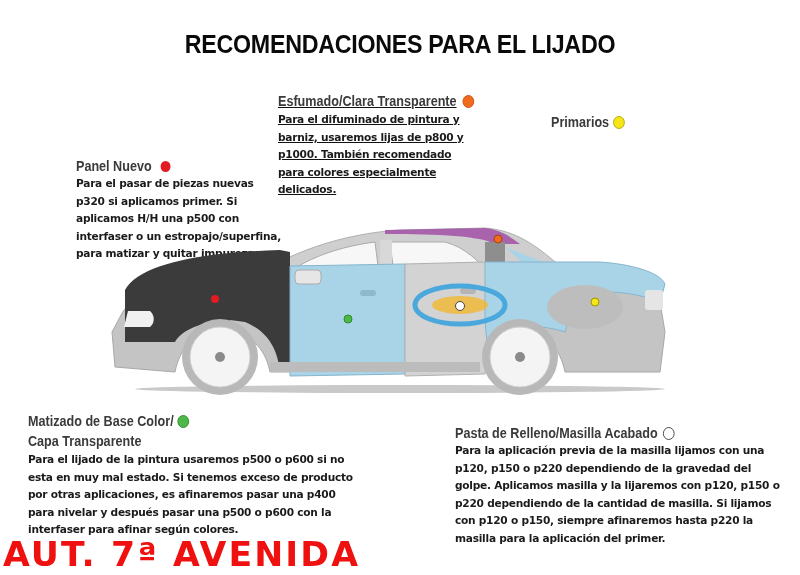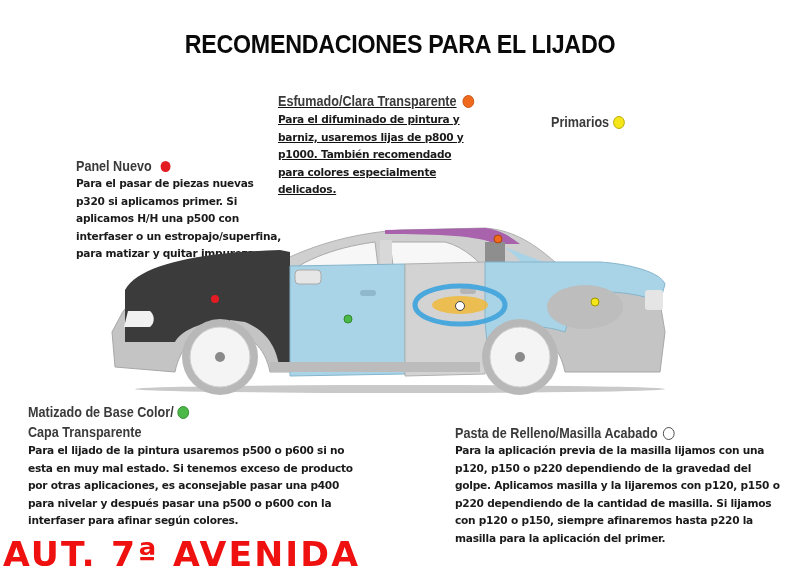--- a/index.html
+++ b/index.html
@@ -41,31 +41,31 @@
 para matizar y quitar impurezas.</div>
 </div>
 
 <div class="block" style="left:551px; top:114px;">
   <div class="heading">
     <span>Primarios</span>
     <span class="dot" style="background:#f5e61a; border:1px solid #b8a800; margin-left:4px;"></span>
   </div>
 </div>
 
-<div class="block" style="left:28px; top:404px;">
+<div class="block" style="left:28px; top:413px;">
   <div class="heading">
     <span>Matizado de Base Color/</span>
     <span class="dot" style="background:#4cb848; border:1px solid #2f8a2d; margin-left:4px;"></span>
   </div>
   <div class="heading" style="margin-top:3px;">
     <span>Capa Transparente</span>
   </div>
   <div class="body-text" style="margin-top:1px;">Para el lijado de la pintura usaremos p500 o p600 si no
 esta en muy mal estado. Si tenemos exceso de producto
-por otras aplicaciones, es aconsejable pasar una p400
+por otras aplicaciones, es afinaremos pasar una p400
 para nivelar y después pasar una p500 o p600 con la
 interfaser para afinar según colores.</div>
 </div>
 
 <div class="block" style="left:455px; top:425px;">
   <div class="heading">
     <span>Pasta de Relleno/Masilla Acabado</span>
     <span class="dot" style="background:#ffffff; border:1.5px solid #444; margin-left:6px;"></span>
   </div>
   <div class="body-text">Para la aplicación previa de la masilla lijamos con una

